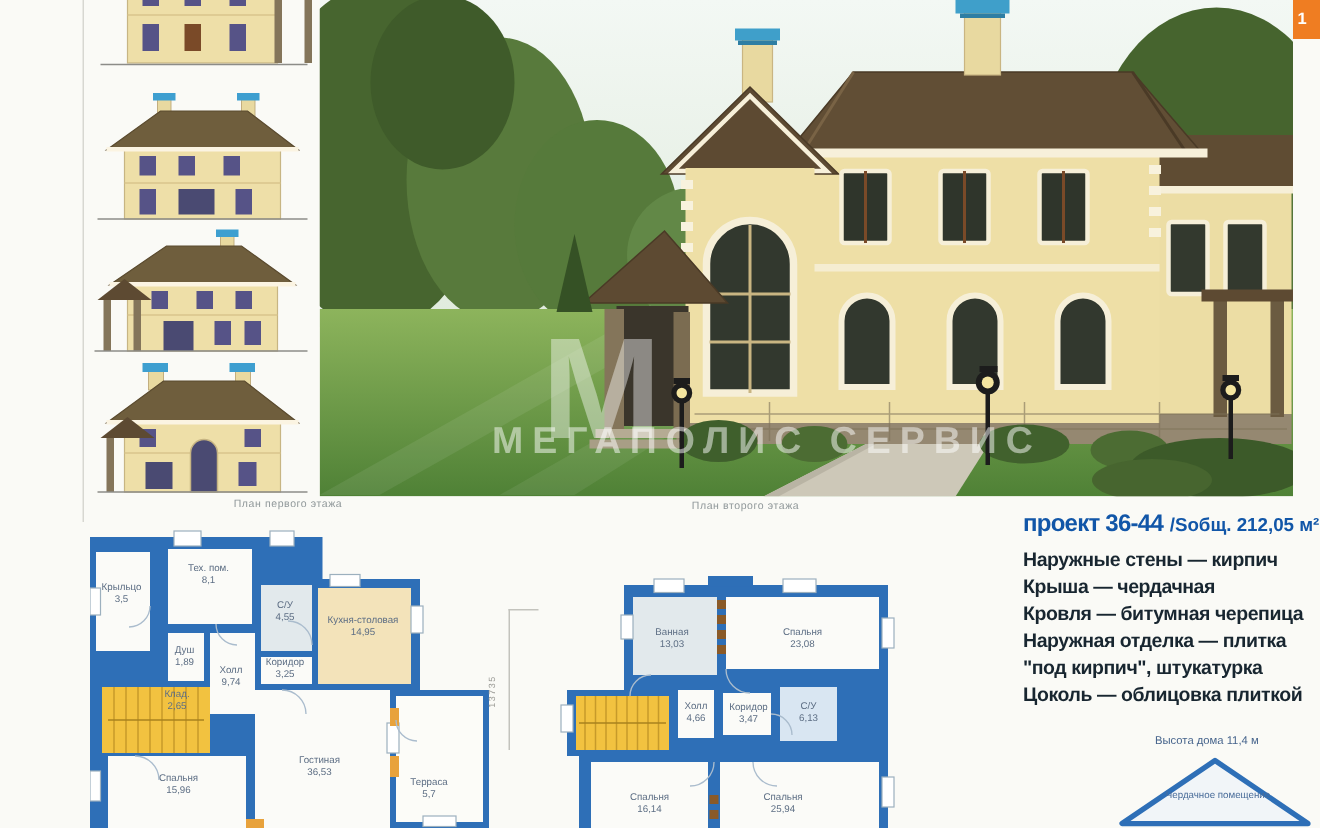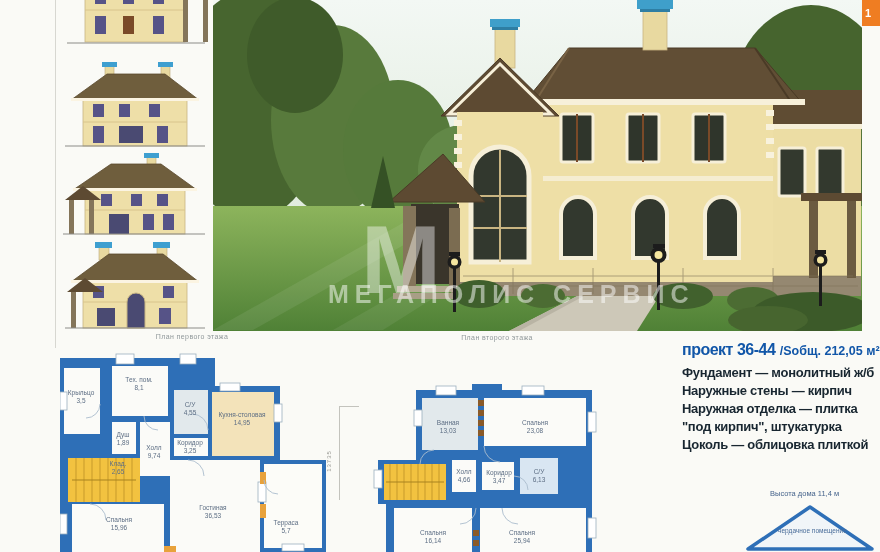--- a/index.html
+++ b/index.html
@@ -447,22 +447,23 @@
         <span>25,94</span>
       </div>
   </div>
 
   <div id="info">
     <div id="title-row">
       <span id="project-title">проект 36-44</span>
       <span id="project-area">/Sобщ. 212,05 м²</span>
     </div>
     <div id="specs">
-      <div class="spec">Фундамент — монолитный ж/б</div>
       <div class="spec">Наружные стены — кирпич</div>
+      <div class="spec">Крыша — чердачная</div>
+      <div class="spec">Кровля — битумная черепица</div>
       <div class="spec">Наружная отделка — плитка "под кирпич", штукатурка</div>
       <div class="spec">Цоколь — облицовка плиткой</div>
     </div>
   </div>
 
   <div id="height-note">Высота дома 11,4 м</div>
   <svg id="roof-section" width="132" height="48" viewBox="0 0 132 48">
     <polygon points="64,3 2,45 126,45" fill="#f1f5f8" stroke="#2e6fb7" stroke-width="3.5" stroke-linejoin="round"></polygon>
   </svg>
   <div id="attic-label">Чердачное помещение</div>

